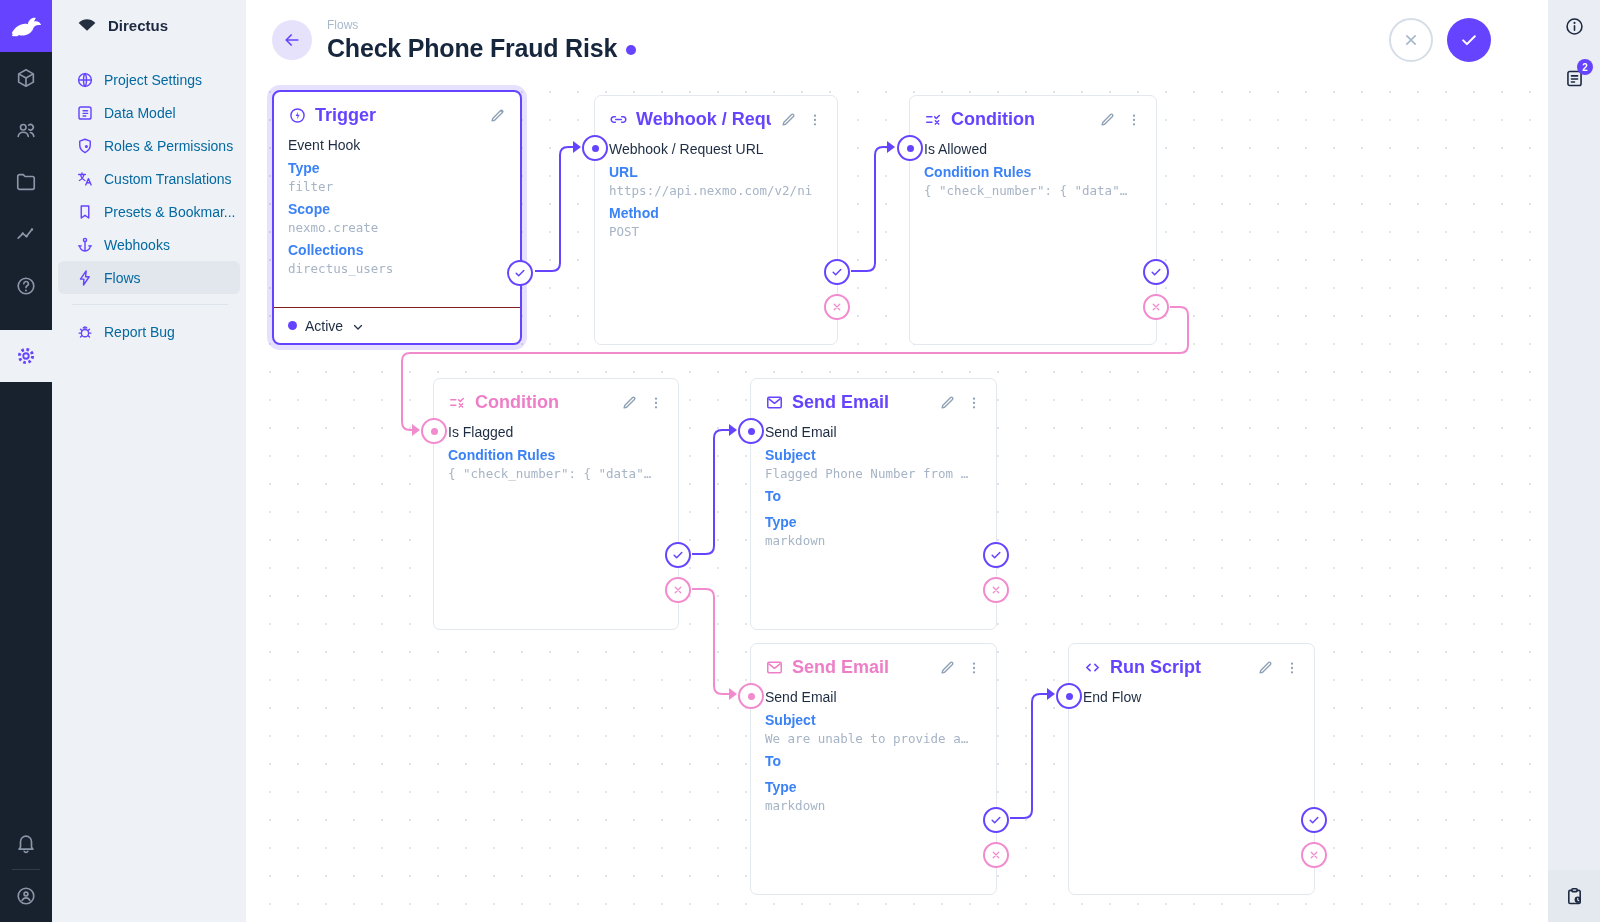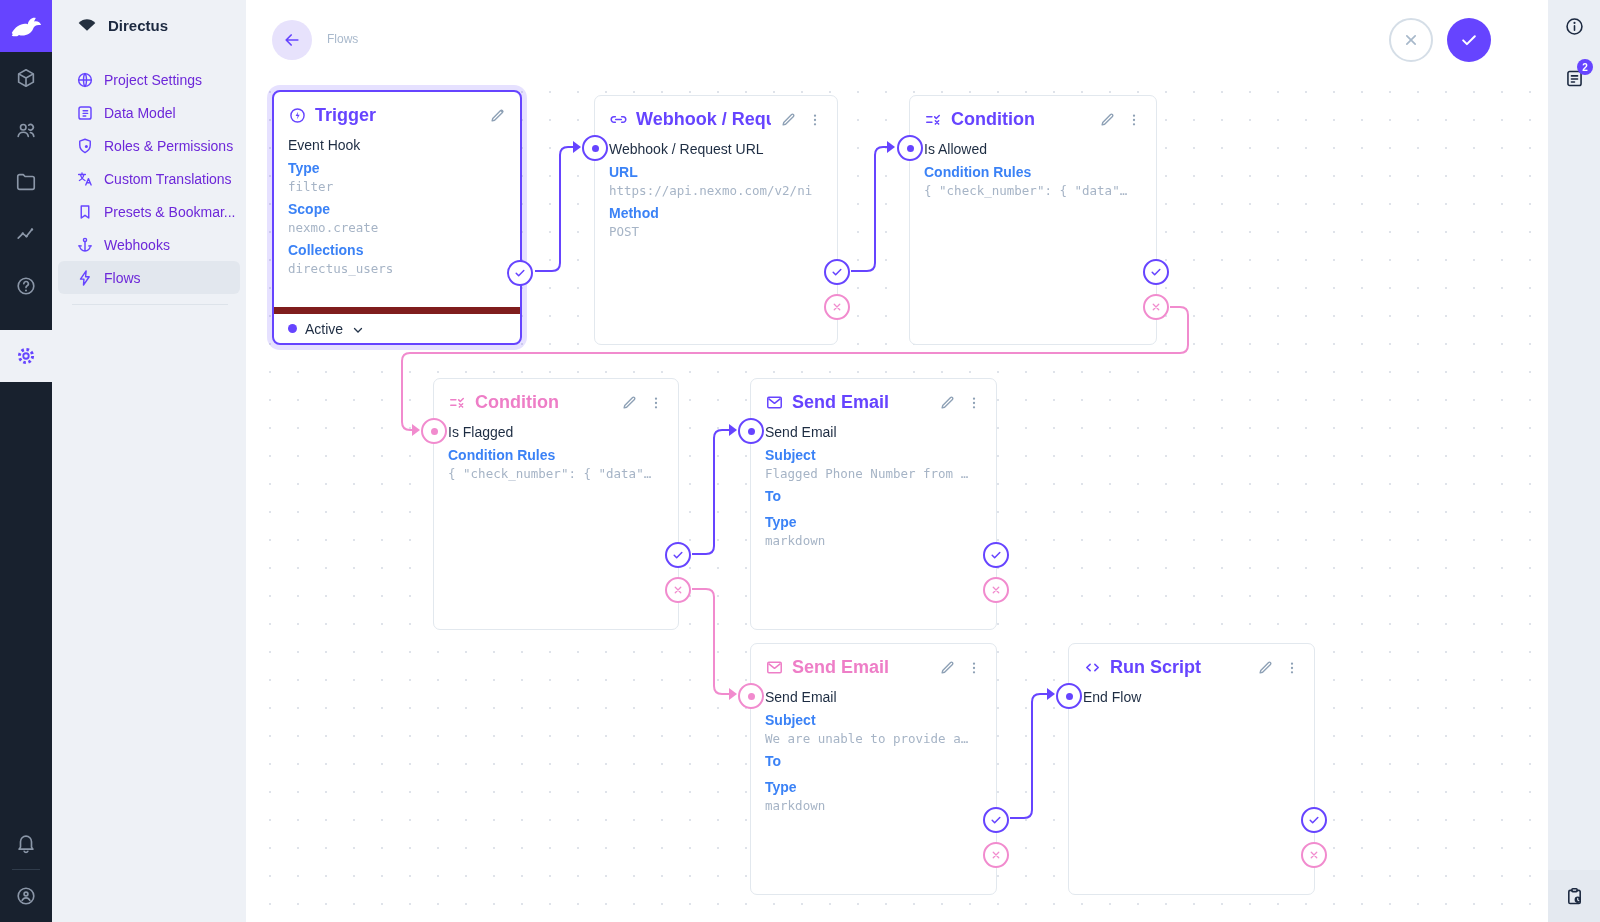--- a/index.html
+++ b/index.html
@@ -13,21 +13,21 @@
   .mb-cell:first-of-type { margin-top:1px; }
   .mb-cell.active { background:#eef1f6; color:#6644FF; margin-top:18px; }
   .mb-bottom { margin-top:auto; display:flex; flex-direction:column; }
   .mb-divider { width:28px; height:1px; background:#303c4b; margin:0 auto; }
 
   
   .sidebar { width:194px; background:#eef1f6; flex-shrink:0; display:flex; flex-direction:column; padding-bottom:20px; }
   .sb-header { height:50px; display:flex; align-items:center; padding-left:25px; gap:11px; }
   .sb-title { font-size:15px; font-weight:700; color:#1c2940; }
   .sb-nav { padding-top:13px; }
-  .sb-item { height:33px; display:flex; align-items:center; gap:10px; margin:0 6px; padding-left:18px; border-radius:6px; color:#6d28d9; font-size:14px; cursor:pointer; }
+  .sb-item { height:33px; display:flex; align-items:center; gap:10px; margin:0 6px; padding-left:18px; border-radius:6px; color:#0369a1; font-size:14px; cursor:pointer; }
   .sb-item .sb-ic { color:#6644FF; display:flex; }
   .sb-item.active { background:#e2e7ee; }
   .sb-item.dim { color:#9aa9bc; }
   .sb-item.dim .sb-ic { color:#a4b1c2; }
   .sb-divider { height:1px; background:#dde3ea; margin:10px 18px 10px 20px; }
 
   
   .main { position:relative; width:1302px; height:922px; flex-shrink:0;
           background-image:radial-gradient(#dfe3ea 1.4px, transparent 1.5px);
           background-size:28px 28px; background-position:10px 106px; }
@@ -52,21 +52,21 @@
   .node-head { display:flex; align-items:center; gap:8px; padding:13px 14px 6px 14px; }
   .ntitle { font-size:18px; font-weight:700; flex:1; white-space:nowrap; overflow:hidden; }
   .purple { color:#6644FF; } .pink { color:#ee7ec7; }
   .hicon { display:flex; flex-shrink:0; }
   .pencil { color:#8da0b5; display:flex; cursor:pointer; flex-shrink:0; }
   .kebab { color:#8da0b5; display:flex; cursor:pointer; flex-shrink:0; margin-left:2px; }
   .node-body { padding:0 14px; }
   .node-name { font-size:14px; color:#1d2c42; margin:5px 0 2px; }
   .flabel { font-size:14px; font-weight:700; color:#3b82f6; margin-top:7px; }
   .fvalue { font-family:"DejaVu Sans Mono", monospace; font-size:12.5px; color:#a6b4c6; margin-top:3px; white-space:nowrap; overflow:hidden; }
-  .node-footer { position:absolute; left:0; right:0; bottom:0; height:36px; border-top:7px solid #7f1d1d; display:flex; align-items:center; gap:8px; padding:0 14px; cursor:pointer; }
+  .node-footer { position:absolute; left:0; right:0; bottom:0; height:36px; border-top:1px solid #7f1d1d; display:flex; align-items:center; gap:8px; padding:0 14px; cursor:pointer; }
   .status-dot { width:9px; height:9px; border-radius:50%; background:#6644FF; }
   .status-label { font-size:14px; color:#1d2c42; }
   .node-footer .chev { color:#24344a; display:flex; margin-top:2px; }
 
   
   .port { position:absolute; width:26px; height:26px; border-radius:50%; background:#fff; border:2px solid #6644FF; display:flex; align-items:center; justify-content:center; color:#6644FF; z-index:3; }
   .port.pinkp { border-color:#f18bce; color:#f18bce; }
   .port.in { left:-13px; top:39px; }
   .port .idot { width:7px; height:7px; border-radius:50%; background:currentColor; }
   .port.outc { left:calc(100% - 13px); top:163px; }
@@ -215,33 +215,46 @@
       </div>
       <div class="sb-item active">
         <span class="sb-ic">
             <svg width="18" height="18" viewBox="0 0 24 24" fill="none" stroke="currentColor" stroke-width="1.9" stroke-linejoin="round">
               <path d="M13.5 2.5L6 13.5h4.6L10 21.5l7.6-11.2h-4.8l.7-7.8z"></path>
             </svg>
           </span>
         <span>Flows</span>
       </div>
       <div class="sb-divider"></div>
+      <div class="sb-item">
+        <span class="sb-ic">
+            <svg width="18" height="18" viewBox="0 0 24 24" fill="none" stroke="currentColor" stroke-width="1.8" stroke-linecap="round">
+              <circle cx="12" cy="13.5" r="4.8"></circle>
+              <path d="M9.6 6.8a2.6 2.6 0 014.8 0M12 8.7V6.8M7.8 10L6 8.2M16.2 10L18 8.2M6.8 13.5H4.2M19.8 13.5h-2.6M7.8 17L6 18.8M16.2 17l1.8 1.8"></path>
+            </svg>
+          </span>
+        <span>Report Bug</span>
+      </div>
     </div>
   </div>
 
   <div class="main">
 
     <div class="main-header">
       <div class="back-fab">
         <svg width="20" height="20" viewBox="0 0 24 24" fill="none" stroke="currentColor" stroke-width="2" stroke-linecap="round" stroke-linejoin="round">
             <path d="M19 12H5M11 6l-6 6 6 6"></path>
           </svg>
       </div>
       <div class="title-block">
         <div class="breadcrumb">Flows</div>
+        <div class="title-row">
+          <span class="page-title">Check Phone Fraud Risk</span>
+          <span class="unsaved-dot"></span>
+        </div>
       </div>
       <div class="header-actions">
         <div class="hbtn ghost">
           <svg width="20" height="20" viewBox="0 0 24 24" fill="none" stroke="currentColor" stroke-width="2" stroke-linecap="round">
               <path d="M7 7l10 10M17 7L7 17"></path>
             </svg>
         </div>
         <div class="hbtn primary">
           <svg width="20" height="20" viewBox="0 0 24 24" fill="none" stroke="currentColor" stroke-width="2.4" stroke-linecap="round" stroke-linejoin="round">
               <path d="M5 12.5l4.5 4.5L19 7.5"></path>

